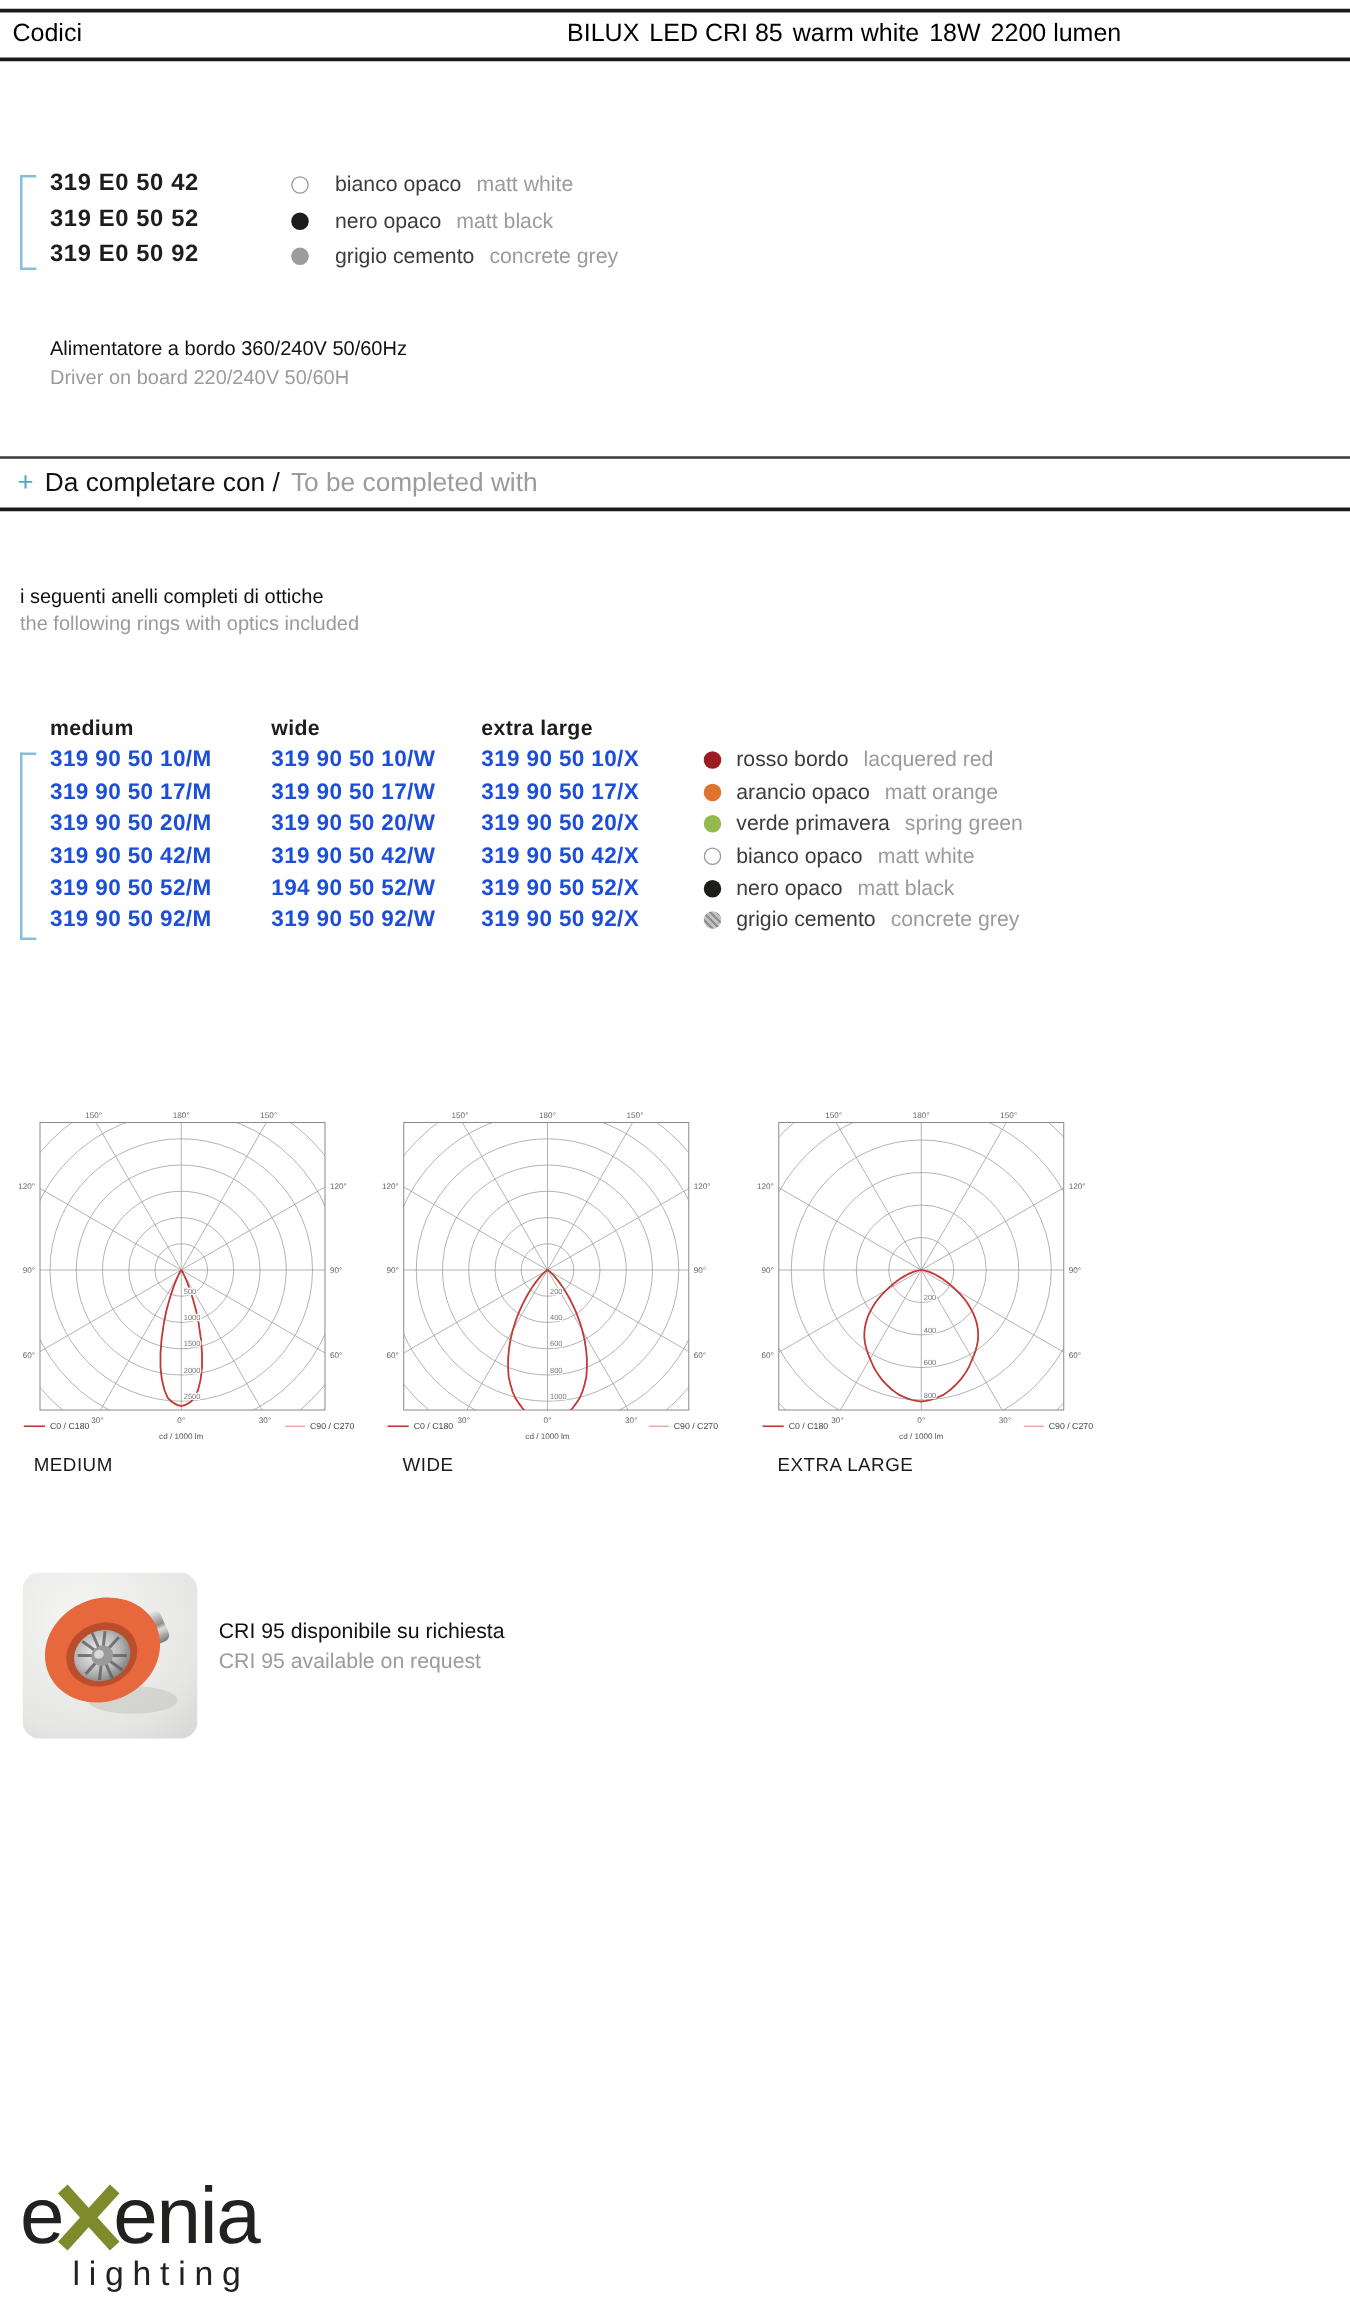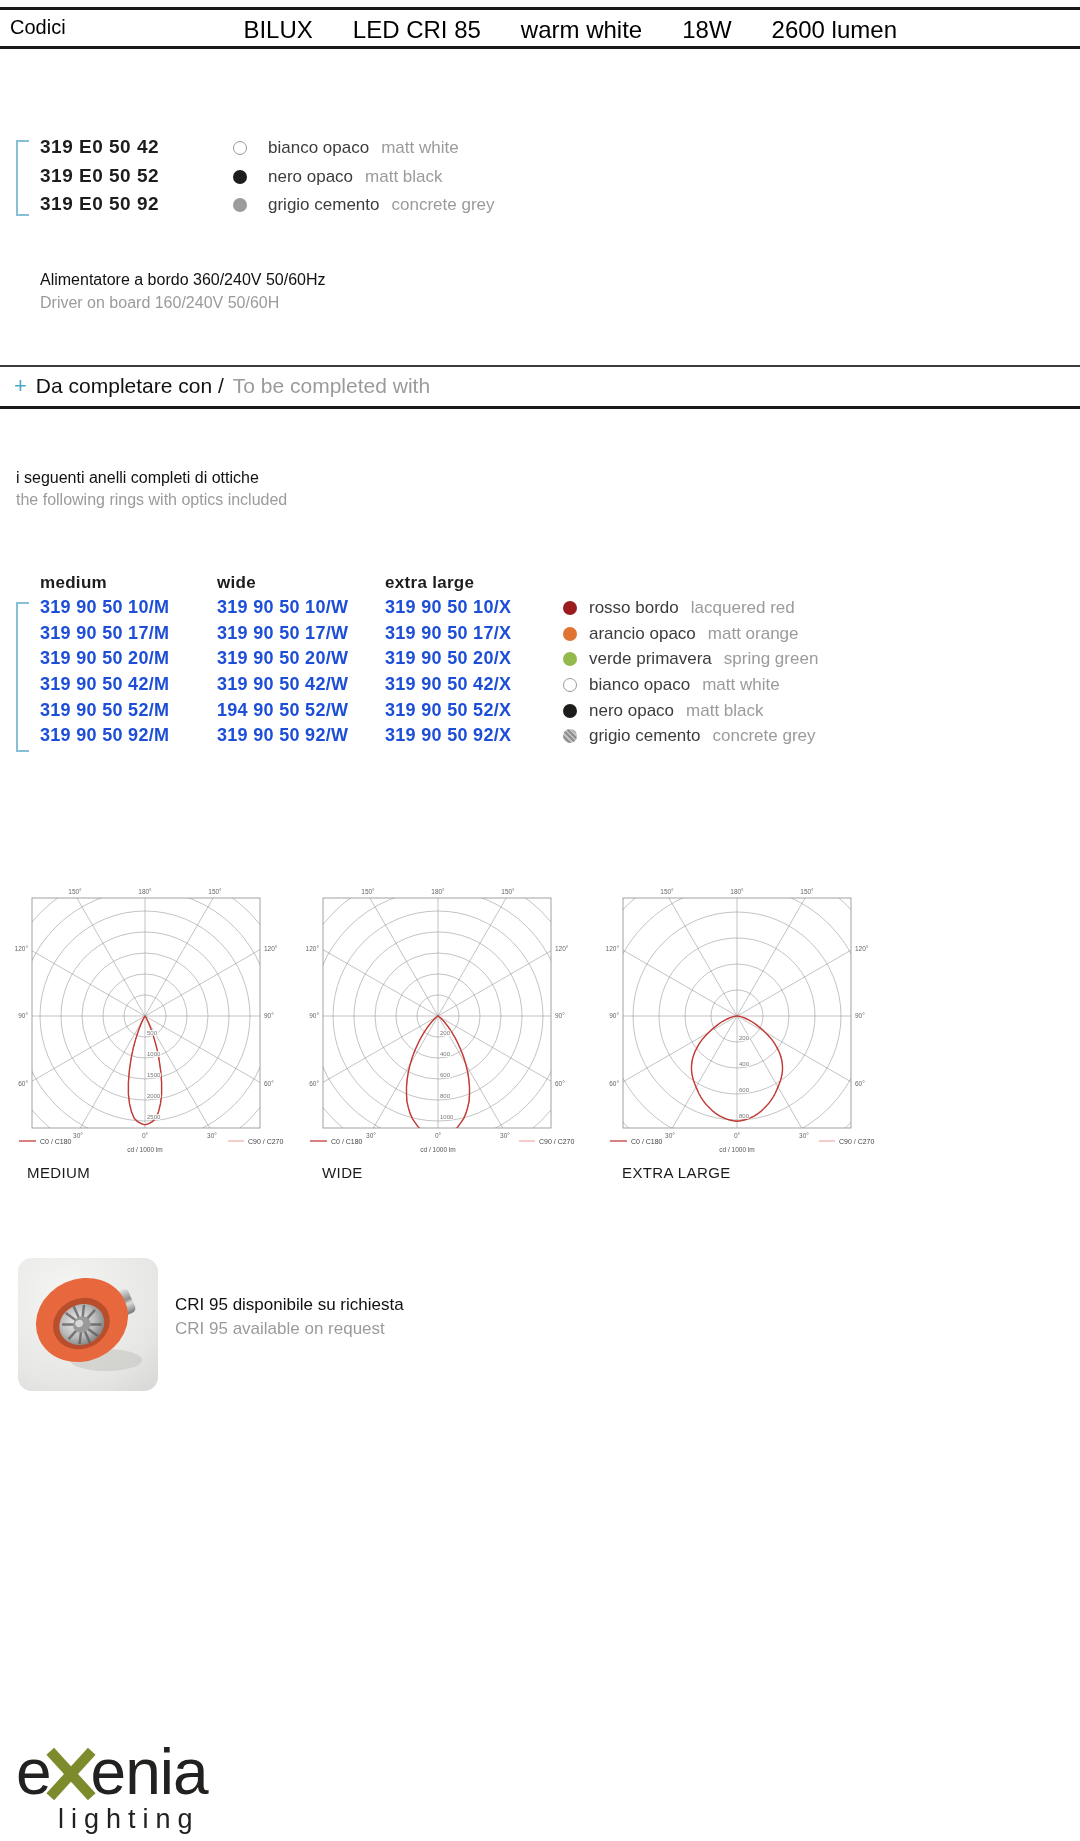--- a/index.html
+++ b/index.html
@@ -2,21 +2,21 @@
 <html><head>
 <meta charset="utf-8">
 <style>
   html,body{margin:0;padding:0;background:#fff;}
   body{font-family:"Liberation Sans",sans-serif;-webkit-font-smoothing:antialiased;}
   #page{position:relative;width:1080px;height:1841px;background:#ffffff;overflow:hidden;}
   .rule{position:absolute;left:0;right:0;background:#1a1a1a;}
 
   
   #hdr-left{position:absolute;left:10px;top:16px;font-size:20px;color:#000;}
-  #hdr-right{position:absolute;right:183px;top:16px;display:flex;gap:40px;font-size:24px;color:#000;white-space:nowrap;}
+  #hdr-right{position:absolute;right:183px;top:16px;display:flex;gap:8px;font-size:20px;color:#000;white-space:nowrap;}
 
   
   .bracket{position:absolute;width:11px;border-left:2px solid #85bfd8;border-top:2px solid #85bfd8;border-bottom:2px solid #85bfd8;}
 
   
   #codes-rows{position:absolute;left:0;top:136px;right:0;}
   .code-row{position:relative;height:28.5px;}
   .code-row .code{position:absolute;left:40px;top:0;font-weight:bold;font-size:19px;color:#1d1d1b;letter-spacing:.5px;}
   .swatch{width:14px;height:14px;border-radius:50%;display:inline-block;}
   .code-row .swatch{position:absolute;left:233px;top:5px;}
@@ -77,21 +77,21 @@
 
 <div id="page">
 
   <div class="rule" style="top:7px;height:3px;"></div>
   <div id="hdr-left">Codici</div>
   <div id="hdr-right">
     <span>BILUX</span>
     <span>LED CRI 85</span>
     <span>warm white</span>
     <span>18W</span>
-    <span>2600 lumen</span>
+    <span>2200 lumen</span>
   </div>
   <div class="rule" style="top:46px;height:2.5px;"></div>
 
   <div class="bracket" style="left:16px;top:140px;height:72px;"></div>
   <div id="codes-rows">
     <div class="code-row">
       <span class="code">319 E0 50 42</span>
       <span class="swatch sw-outline"></span>
       <span class="names"><span class="it">bianco opaco</span><span class="en">matt white</span></span>
     </div>
@@ -104,21 +104,21 @@
 
     <div class="code-row">
       <span class="code">319 E0 50 92</span>
       <span class="swatch" style="background: rgb(156, 156, 156);"></span>
       <span class="names"><span class="it">grigio cemento</span><span class="en">concrete grey</span></span>
     </div>
   </div>
 
   <div id="driver">
     <div class="l1">Alimentatore a bordo 360/240V 50/60Hz</div>
-    <div class="l2">Driver on board 160/240V 50/60H</div>
+    <div class="l2">Driver on board 220/240V 50/60H</div>
   </div>
 
   <div class="rule" style="top:365px;height:1.5px;background:#3c3c3c;"></div>
   <div id="banner-text">
     <span class="plus">+</span><span class="b-it">Da completare con /</span><span class="b-en">To be completed with</span>
   </div>
   <div class="rule" style="top:406px;height:2.5px;"></div>
 
   <div id="intro">
     <div class="l1">i seguenti anelli completi di ottiche</div>

